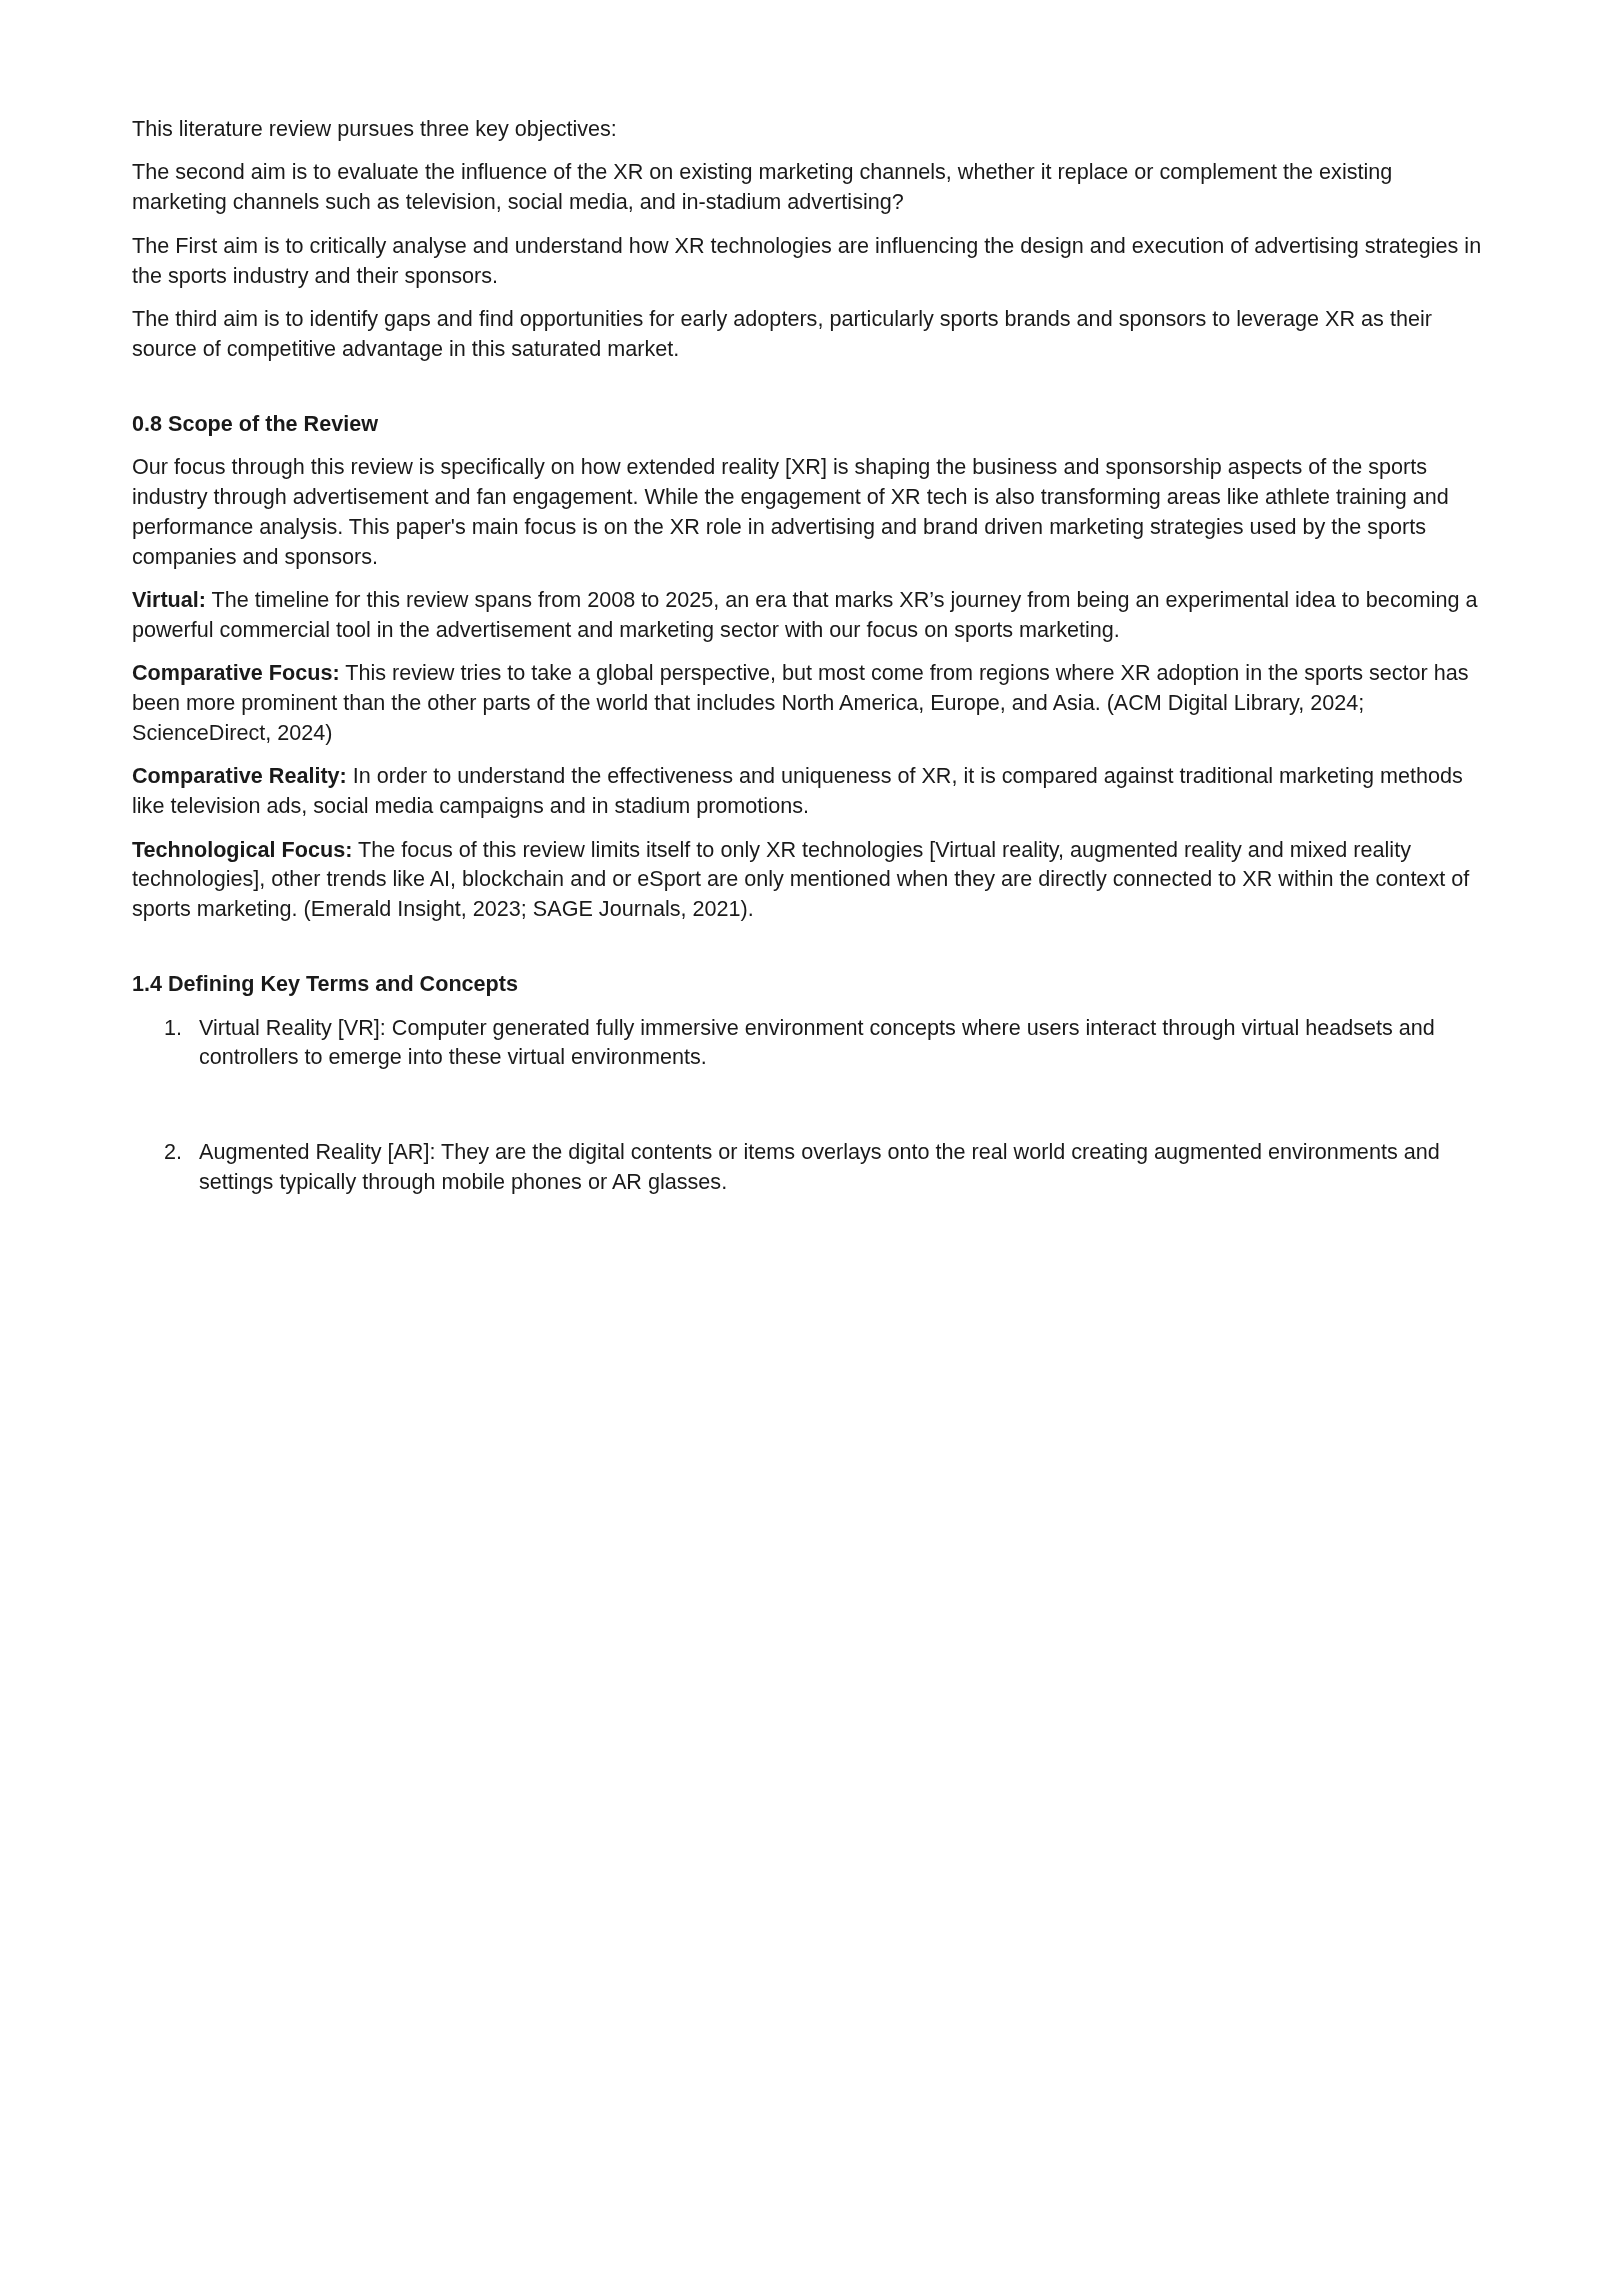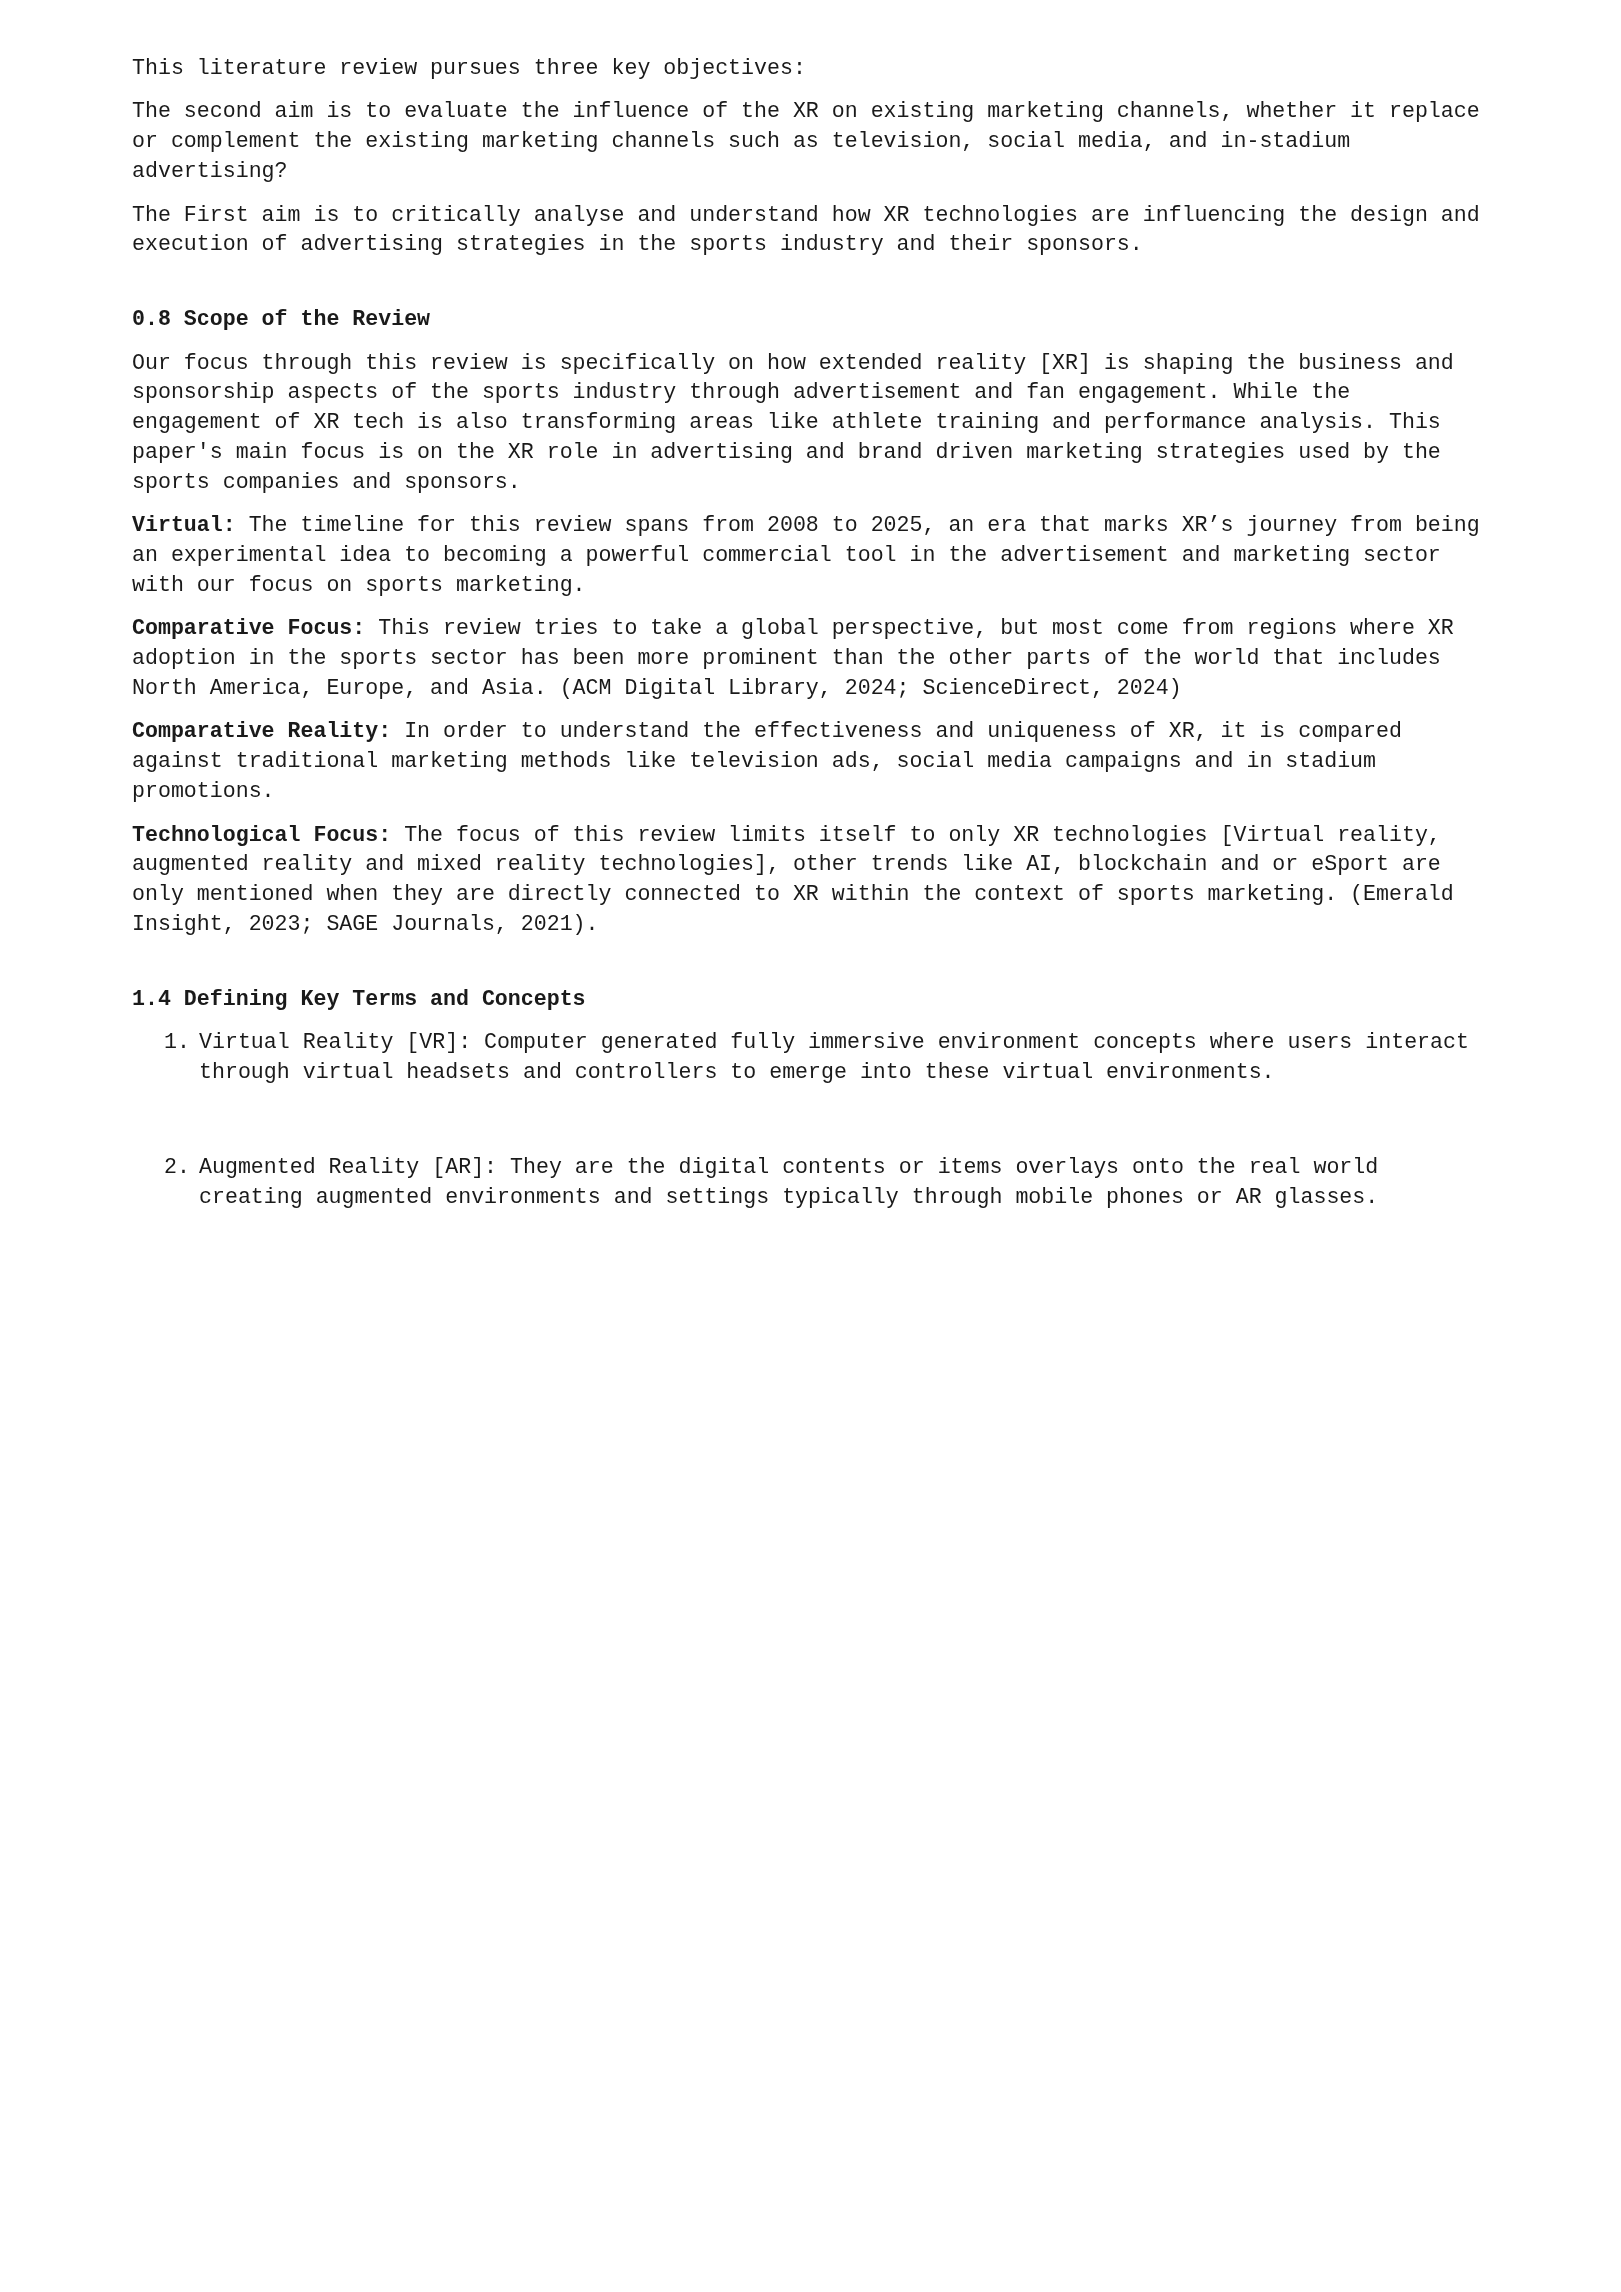--- a/index.html
+++ b/index.html
@@ -6,22 +6,22 @@
     margin: 0;
     padding: 0;
     background: #ffffff;
   }
   .page {
     position: relative;
     width: 1621px;
     height: 1694px;
     box-sizing: border-box;
     background: #ffffff;
-    padding: 54px 129px 0 132px;
-    font-family: Liberation Mono, monospace;
+    padding: 114px 129px 0 132px;
+    font-family: Liberation Sans, sans-serif;
     font-size: 21.6px;
     line-height: 1.38;
     color: #1a1a1a;
     overflow: hidden;
   }
   .para {
     margin: 0 0 13.7px 0;
   }
   .section-heading {
     margin: 45px 0 13.7px 0;
@@ -52,20 +52,21 @@
 <body>
 
 <div class="page">
 
   <p class="para">This literature review pursues three key objectives:</p>
 
   <p class="para">The second aim is to evaluate the influence of the XR on existing marketing channels, whether it replace or complement the existing marketing channels such as television, social media, and in-stadium advertising?</p>
 
   <p class="para">The First aim is to critically analyse and understand how XR technologies are influencing the design and execution of advertising strategies in the sports industry and their sponsors.</p>
 
+  <p class="para">The third aim is to identify gaps and find opportunities for early adopters, particularly sports brands and sponsors to leverage XR as their source of competitive advantage in this saturated market.</p>
 
 
   <h2 class="section-heading">0.8 Scope of the Review</h2>
 
   <p class="para">Our focus through this review is specifically on how extended reality [XR] is shaping the business and sponsorship aspects of the sports industry through advertisement and fan engagement. While the engagement of XR tech is also transforming areas like athlete training and performance analysis. This paper's main focus is on the XR role in advertising and brand driven marketing strategies used by the sports companies and sponsors.</p>
 
   <p class="para"><span class="lead-label">Virtual:</span><span> The timeline for this review spans from 2008 to 2025, an era that marks XR’s journey from being an experimental idea to becoming a powerful commercial tool in the advertisement and marketing sector with our focus on sports marketing.</span></p>
 
   <p class="para"><span class="lead-label">Comparative Focus:</span><span> This review tries to take a global perspective, but most come from regions where XR adoption in the sports sector has been more prominent than the other parts of the world that includes North America, Europe, and Asia. (ACM Digital Library, 2024; ScienceDirect, 2024)</span></p>
 

